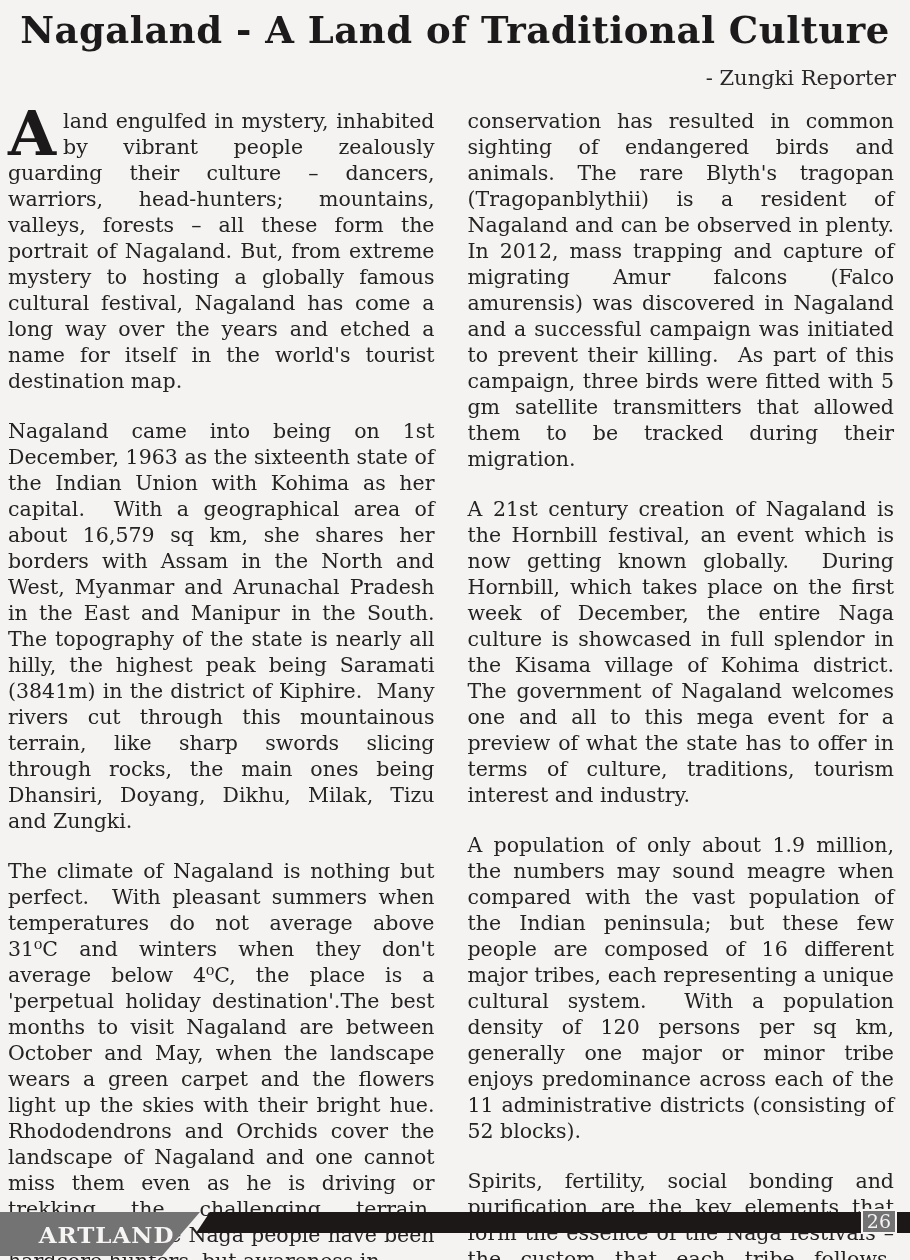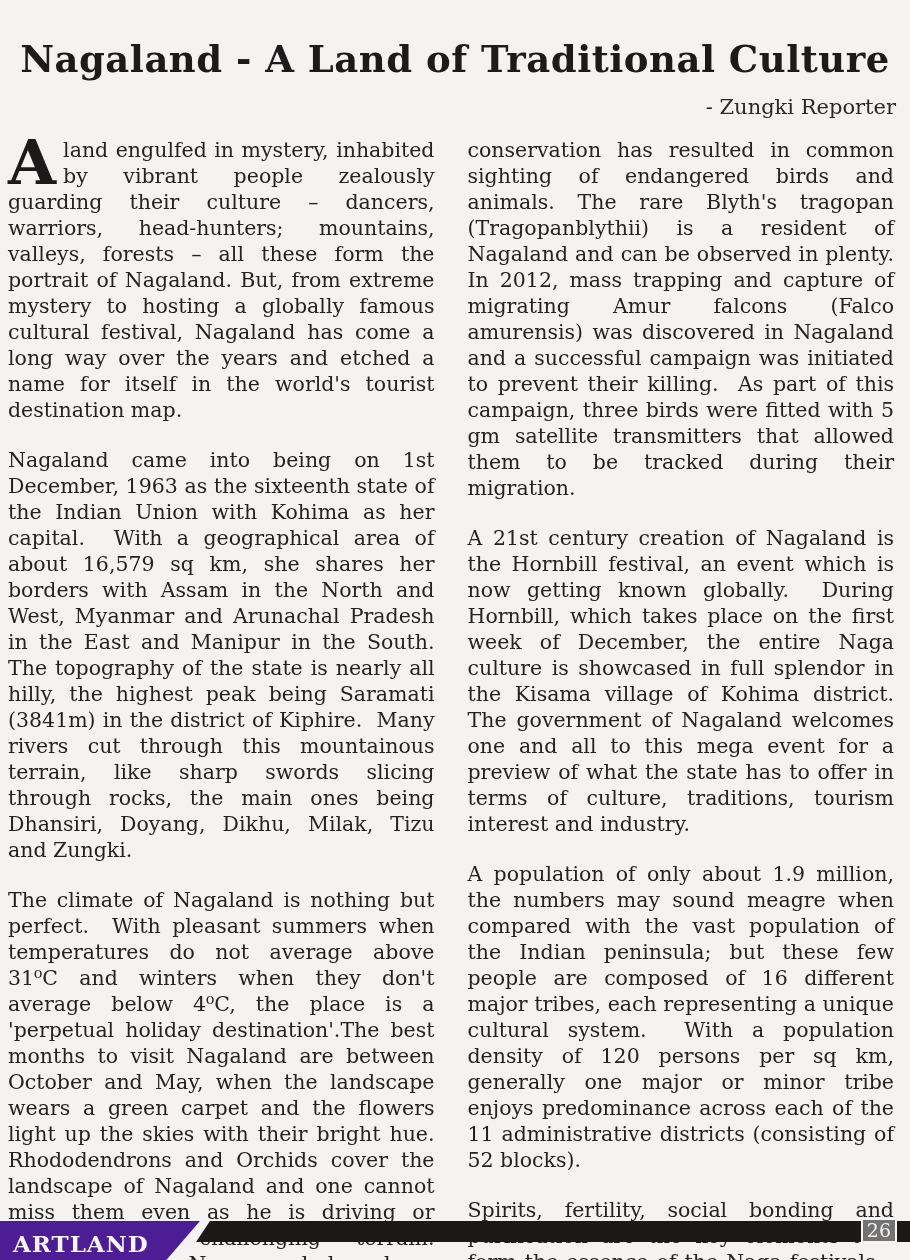--- a/index.html
+++ b/index.html
@@ -9,21 +9,21 @@
     font-family: "DejaVu Serif", serif;
     color: #211f1f;
     overflow: hidden;
   }
   .page {
     position: relative;
     width: 910px; height: 1260px;
     background: #f5f3f2;
   }
   .title {
-    margin: 9px; padding-top: 28px;
+    margin: 0; padding-top: 8px;
     text-align: center;
     font-size: 37px; font-weight: bold;
     letter-spacing: 0.5px;
     color: #1c1a1a;
   }
   .byline {
     text-align: right;
     padding-right: 14px;
     margin-top: 14px;
     font-size: 21px;
@@ -50,23 +50,23 @@
     line-height: 48px;
     font-weight: bold;
     padding: 2px 7px 0 0;
     color: #1b1919;
   }
   
   .footer-block {
     position: absolute;
     left: 0; top: 1212px;
     width: 200px; height: 44px;
-    background: #4c1d95;
+    background: #737373;
     clip-path: polygon(0 0, 100% 0, 81% 100%, 0 100%);
-    display: flex; align-items: center;
+    display: flex; align-items: center; justify-content: center;
   }
   .brand {
     color: #f7f5f4;
     font-weight: bold;
     font-size: 23px;
     letter-spacing: 1px;
     padding-left: 13px;
   }
   .footer-bar {
     position: absolute;

